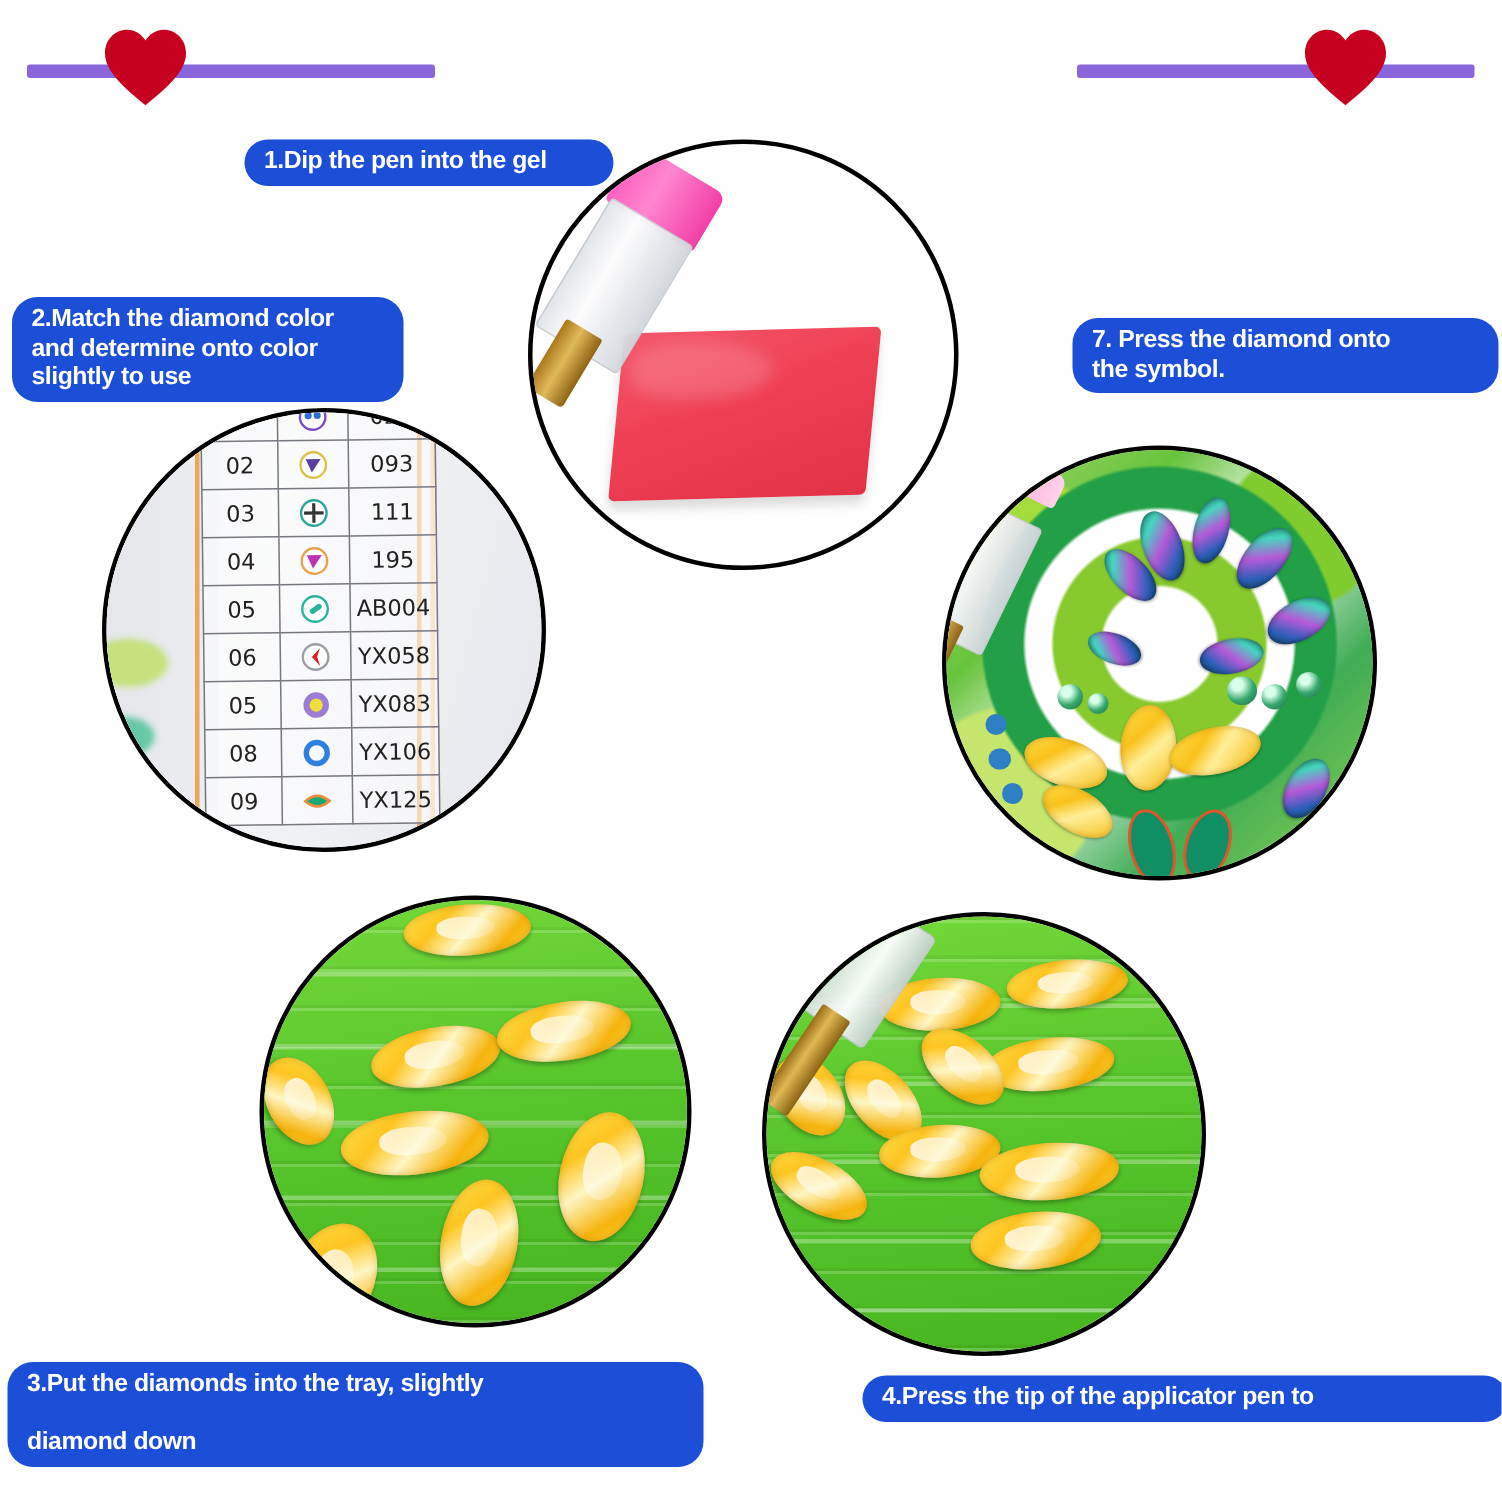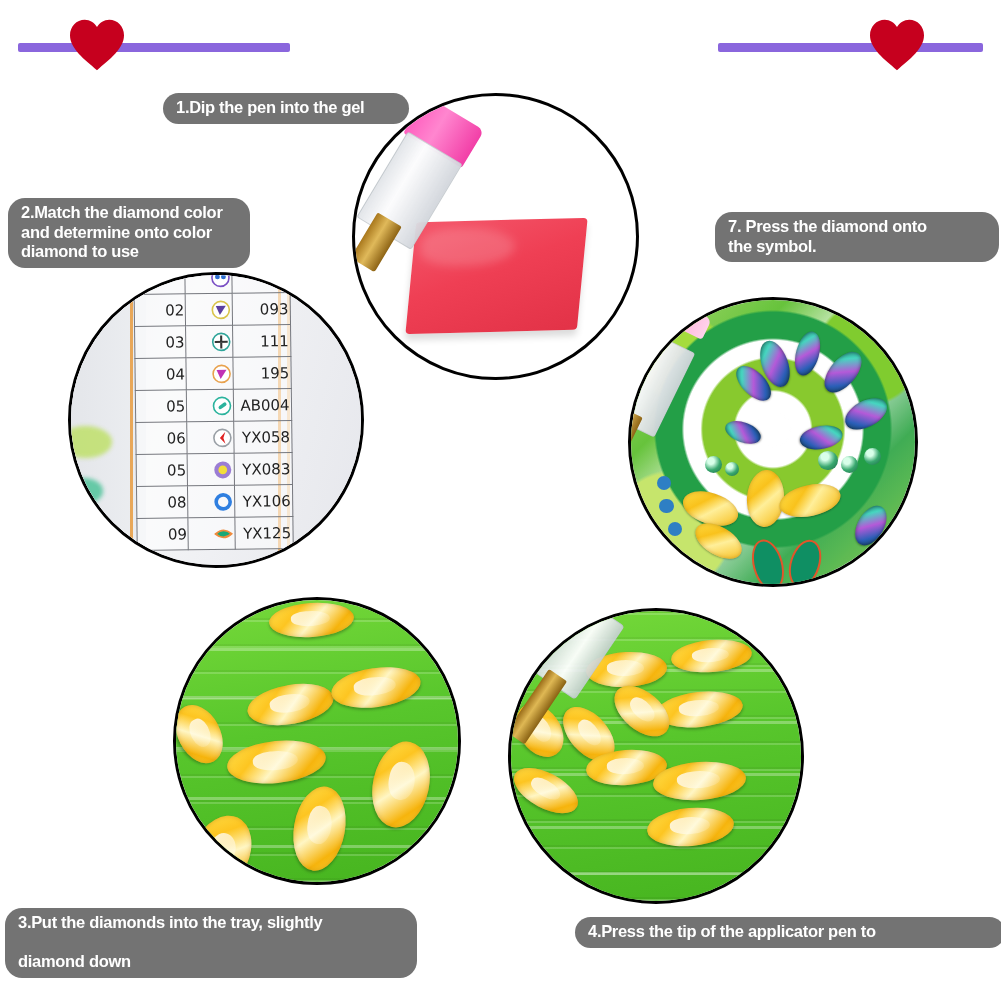--- a/index.html
+++ b/index.html
@@ -13,28 +13,28 @@
   .rule.right{left:718px;width:265px;}
   .heart{position:absolute;width:58px;height:54px;top:18px;}
   .heart.l{left:68px;}
   .heart.r{left:868px;}
   .heart svg{display:block;width:100%;height:100%;}
   #page-title{position:absolute;left:0;top:17px;width:1001px;text-align:center;
       font-size:33px;line-height:44px;color:#111;letter-spacing:.4px;
       font-family:"DejaVu Sans", sans-serif;font-weight:400;}
 
   
-  .label{position:absolute;background:#737373;color:#ffffff;border-radius:17px;
+  .label{position:absolute;background:#1d4ed8;color:#ffffff;border-radius:17px;
       padding:5px 13px 6px 13px;font-size:16.5px;line-height:19.5px;font-weight:700;
       letter-spacing:-.3px;box-sizing:border-box;
       font-family:"Liberation Sans", sans-serif;}
   #label-1{left:163px;top:93px;width:246px;}
-  #label-2{left:8px;top:198px;width:242px;}
+  #label-2{left:8px;top:198px;width:261px;}
   #label-5{left:715px;top:212px;width:284px;}
-  #label-3{left:5px;top:908px;width:412px;}
+  #label-3{left:5px;top:908px;width:464px;}
   #label-4{left:565px;top:917px;width:430px;margin-left:10px;}
 
   
   .circle{position:absolute;border-radius:50%;border:3px solid #000;
       overflow:hidden;background:#fff;box-sizing:border-box;}
   #circle-gel{left:352px;top:93px;width:287px;height:287px;}
   #circle-chart{left:68px;top:272px;width:296px;height:296px;}
   #circle-press{left:628px;top:297px;width:290px;height:290px;}
   #circle-tray{left:173px;top:597px;width:288px;height:288px;}
   #circle-pickup{left:508px;top:608px;width:296px;height:296px;}
@@ -63,21 +63,21 @@
   .chart-bg{position:absolute;inset:0;
       background:linear-gradient(105deg,#e9eaee 0%,#f4f5f7 35%,#e6e7ec 100%);}
   .chart-canvas-edge{position:absolute;left:0;top:0;width:26%;height:100%;
       background:linear-gradient(90deg,#e4e6ea,#eceef1);}
   .blob{position:absolute;border-radius:50%;filter:blur(2px);opacity:.85;}
   .chart-strip{position:absolute;top:0;height:100%;width:3px;background:#e79b3e;opacity:.85;}
   #strip-a{left:20.5%;} #strip-b{left:71.5%;} #strip-c{left:74.5%;background:#efc489;}
   table.codes{position:absolute;left:22%;top:-5%;width:54%;border-collapse:collapse;
       transform:rotate(-.7deg);}
   table.codes td{border:1px solid #76787e;height:29px;font-size:15px;color:#222;
-      text-align:right;font-family:"DejaVu Sans", sans-serif;background:rgba(255,255,255,.55);}
+      text-align:center;font-family:"DejaVu Sans", sans-serif;background:rgba(255,255,255,.55);}
   td.c-num{width:33%;}
   td.c-sym{width:30%;}
   td.c-code{width:37%;font-size:14px;}
   .sym{display:inline-block;width:20px;height:20px;vertical-align:middle;}
 
   
   .mandala{position:absolute;inset:-6%;
       background:
         radial-gradient(circle at 50% 46%, rgba(255,255,255,.92) 0 7%, rgba(255,255,255,0) 8%),
         radial-gradient(circle at 50% 46%, #ffffff 0 16%, rgba(255,255,255,0) 17%),
@@ -139,21 +139,21 @@
       </svg>
   </div>
 
 </div>
 
 <div class="label" id="label-1">1.Dip the pen into the gel</div>
 
 <div class="label" id="label-2">
   <span>2.Match the diamond color</span><br>
   <span>and determine onto color</span><br>
-  <span>diamond to use</span>
+  <span>slightly to use</span>
 </div>
 
 <div class="label" id="label-5">
   <span>7.  Press the diamond onto</span><br>
   <span>the symbol.</span>
 </div>
 
 <div class="label" id="label-3">
   <span>3.Put the diamonds into the tray, slightly</span><br>
   <br>

